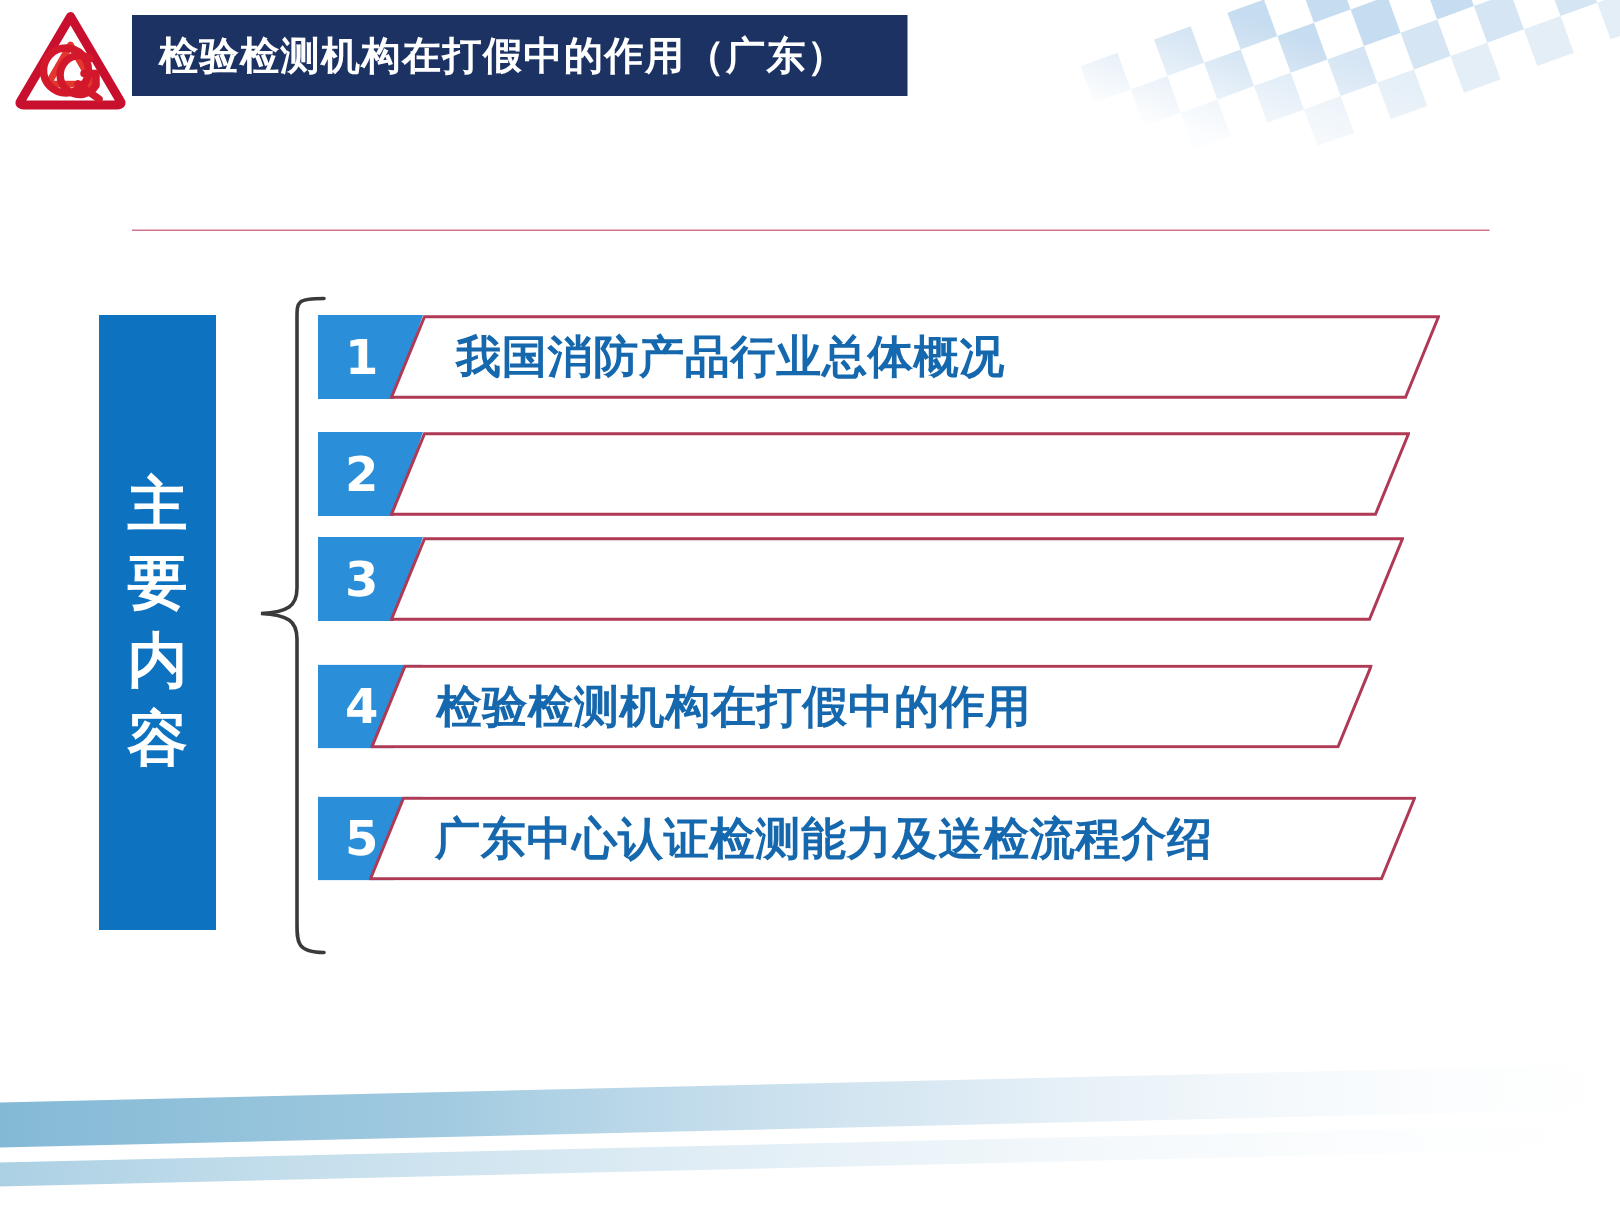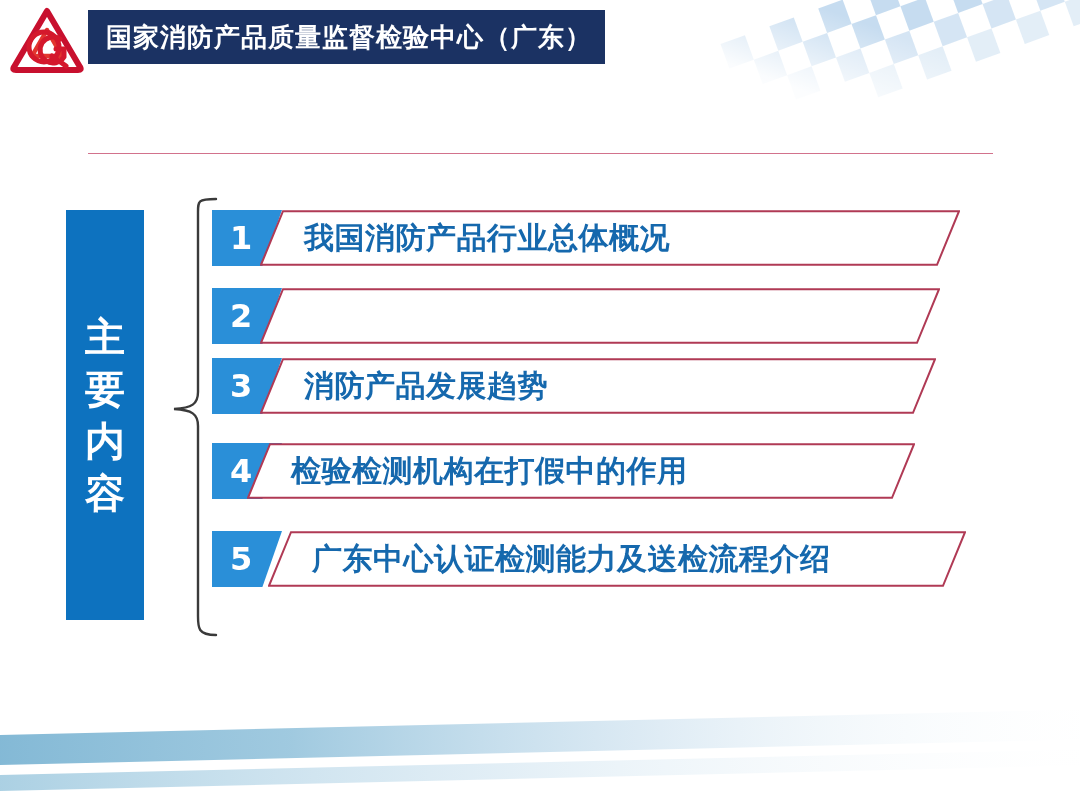--- a/index.html
+++ b/index.html
@@ -227,21 +227,21 @@
       <path d="M37 24 L52 50 L22 50 Z" fill="none" stroke="#e2362f" stroke-width="4.5" stroke-linejoin="round"></path>
 
       <circle cx="34" cy="41" r="15" fill="none" stroke="#d4182c" stroke-width="5"></circle>
 
       <path d="M42 50 L56 60" stroke="#d4182c" stroke-width="5" stroke-linecap="round" fill="none"></path>
       <path d="M50 33 a13 13 0 1 0 4 18 L54 43 L46 43" fill="none" stroke="#d4182c" stroke-width="5" stroke-linecap="round" stroke-linejoin="round"></path>
     </svg>
   </div>
 
   <div class="header-bar">
-    <div class="header-title">国家消防产品质量监督检验中心（广东）</div>
+    <div class="header-title">检验检测机构在打假中的作用（广东）</div>
   </div>
 
   <div class="divider"></div>
 
   <div class="side-bar">
     <div class="side-bar-label">
       <span>主</span>
       <span>要</span>
       <span>内</span>
       <span>容</span>
@@ -278,41 +278,40 @@
   </div>
 
   <div class="row" style="left:212px; top:358px; width:726px;">
     <div class="badge">
       <span class="badge-num">3</span>
     </div>
     <div class="plate" style="left:48px; width:676px;">
       <svg width="676" height="56" viewBox="0 0 676 56" preserveAspectRatio="none" aria-hidden="true">
         <path d="M23 1.2 L675 1.2 L653 54.8 L1 54.8 Z" fill="#ffffff" stroke="#b03a55" stroke-width="2"></path>
       </svg>
-      <div class="plate-text">消防产品发展趋势</div>
     </div>
   </div>
 
   <div class="row" style="left:212px; top:443px; width:718px;">
     <div class="badge">
       <span class="badge-num">4</span>
     </div>
     <div class="plate" style="left:35px; width:668px;">
       <svg width="668" height="56" viewBox="0 0 668 56" preserveAspectRatio="none" aria-hidden="true">
         <path d="M23 1.2 L667 1.2 L645 54.8 L1 54.8 Z" fill="#ffffff" stroke="#b03a55" stroke-width="2"></path>
       </svg>
       <div class="plate-text">检验检测机构在打假中的作用</div>
     </div>
   </div>
 
   <div class="row" style="left:212px; top:531px; width:748px;">
     <div class="badge">
       <span class="badge-num">5</span>
     </div>
-    <div class="plate" style="left:56px; width:698px;">
+    <div class="plate" style="left:34px; width:698px;">
       <svg width="698" height="56" viewBox="0 0 698 56" preserveAspectRatio="none" aria-hidden="true">
         <path d="M23 1.2 L697 1.2 L675 54.8 L1 54.8 Z" fill="#ffffff" stroke="#b03a55" stroke-width="2"></path>
       </svg>
       <div class="plate-text">广东中心认证检测能力及送检流程介绍</div>
     </div>
   </div>
 
   <div class="bottom-band">
     <svg width="1180" height="110" viewBox="0 0 1180 110" preserveAspectRatio="none" aria-hidden="true">
       <defs>

